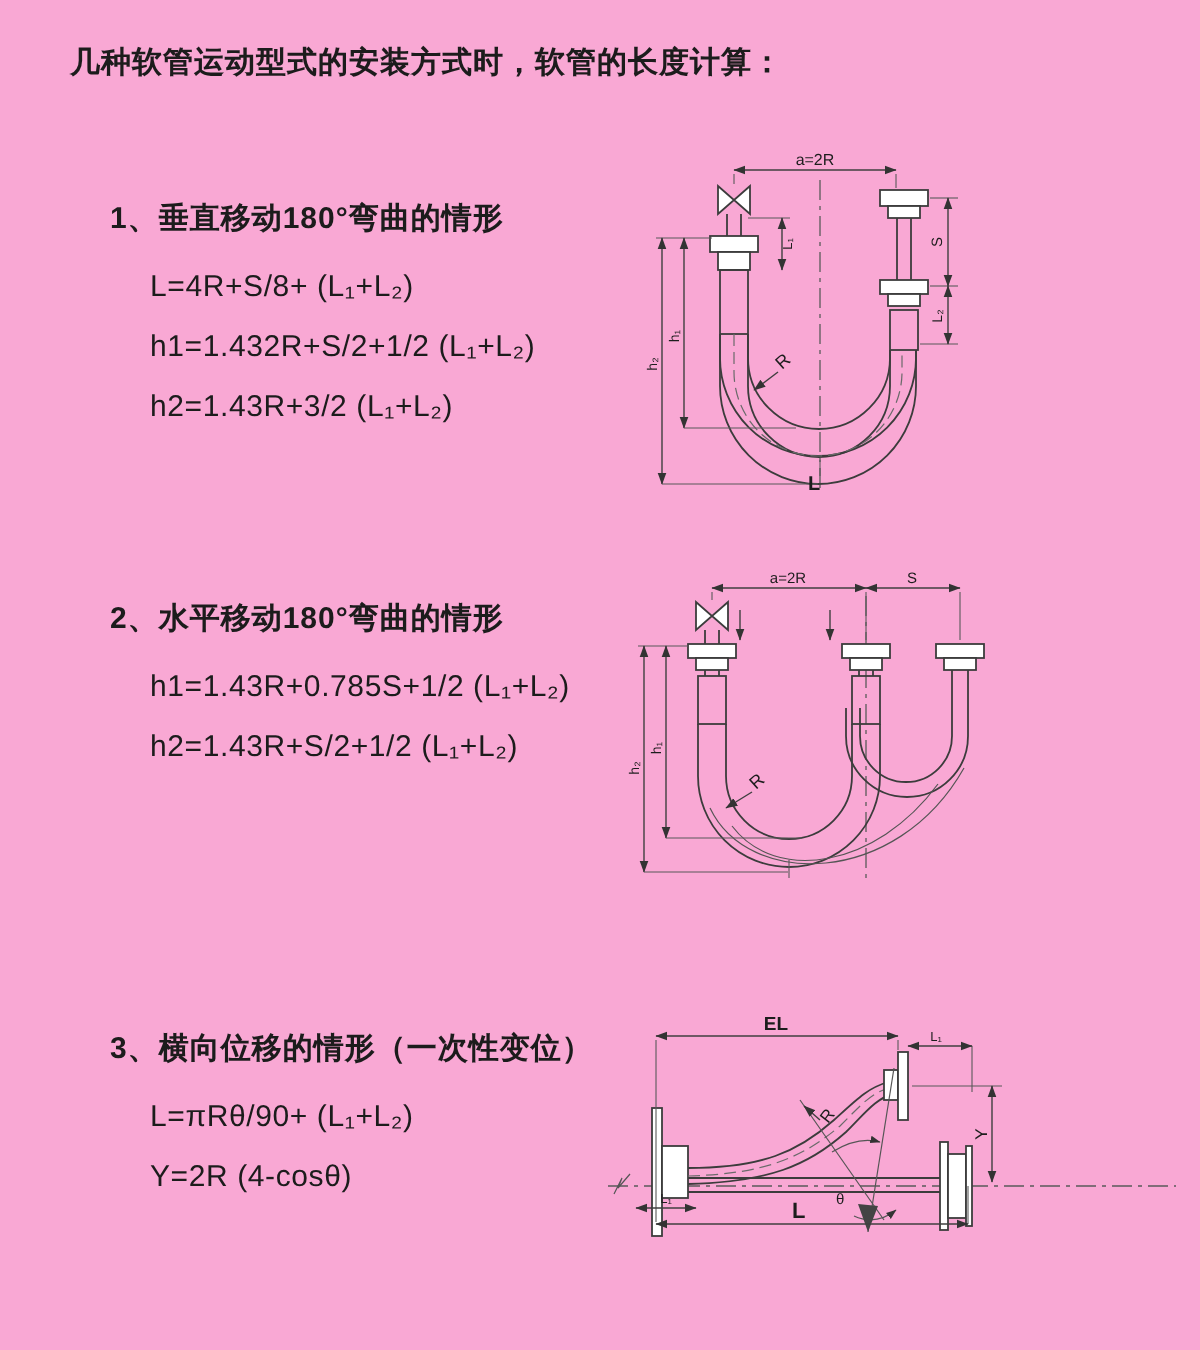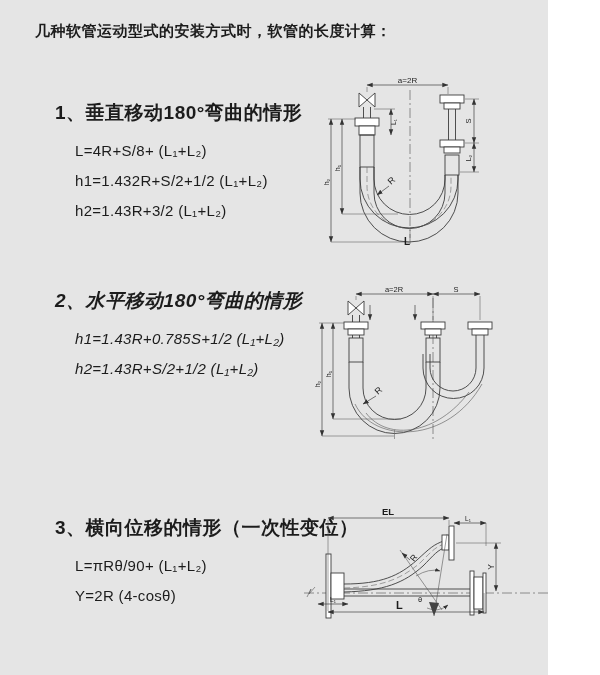--- a/index.html
+++ b/index.html
@@ -1,20 +1,20 @@
 <!DOCTYPE html>
 <html><head>
 <meta charset="utf-8">
 <style>
   html,body{margin:0;padding:0;background:#ffffff;}
-  .page{position:relative;width:548px;height:675px;background:#e5e5e5;overflow:hidden;
+  .page{position:relative;width:600px;height:675px;background:#f9a8d4;overflow:hidden;
         font-family:"Liberation Sans","DejaVu Sans",sans-serif;color:#1c1c1c;}
   .title{position:absolute;left:35px;top:22px;font-size:15px;font-weight:bold;letter-spacing:0.5px;}
   .section{position:absolute;left:55px;}
-  .sec-head{font-size:19px;font-weight:bold;letter-spacing:0.5px;}
+  .sec-head{font-size:15px;font-weight:bold;letter-spacing:0.5px;}
   .formulas{list-style:none;margin:10px 0 0 0;padding:0 0 0 20px;}
   .formulas li{font-size:15px;line-height:30px;letter-spacing:0.3px;font-weight:500;white-space:nowrap;}
   .diag{position:absolute;}
   
   .ln{stroke:#3c3c3c;stroke-width:0.9;fill:none;}
   .lnf{stroke:#3c3c3c;stroke-width:0.9;fill:#ffffff;}
   .thin{stroke:#555;stroke-width:0.6;fill:none;}
   .dim{stroke:#3f3f3f;stroke-width:0.7;fill:none;}
   .ext{stroke:#595959;stroke-width:0.55;fill:none;}
   .cl{stroke:#5a5a5a;stroke-width:0.65;fill:none;stroke-dasharray:10 3 2 3;}
@@ -114,21 +114,21 @@
     <g>
       <line class="dim" x1="77" y1="114" x2="65" y2="123" marker-end="url(#ar1)"></line>
       <text class="t" font-size="9" transform="translate(79,113) rotate(-42)">R</text>
     </g>
     <g>
       <line class="ext" x1="98" y1="158" x2="98" y2="166"></line>
       <text class="t" x="92" y="173" font-size="10" font-weight="bold">L</text>
     </g>
   </svg>
 
-  <div class="section" style="top:288px;font-style:italic;">
+  <div class="section" style="top:300px;">
     <div class="sec-head">2、水平移动180°弯曲的情形</div>
     <ul class="formulas">
       <li>h1=1.43R+0.785S+1/2 (L₁+L₂)</li>
       <li>h2=1.43R+S/2+1/2 (L₁+L₂)</li>
     </ul>
   </div>
 
   <svg class="diag" style="left:306px;top:282px;" width="280" height="192" viewBox="0 0 280 192">
     <defs>
       <marker id="ar2" viewBox="0 0 10 10" refX="9" refY="5" markerWidth="9" markerHeight="9" orient="auto-start-reverse">

